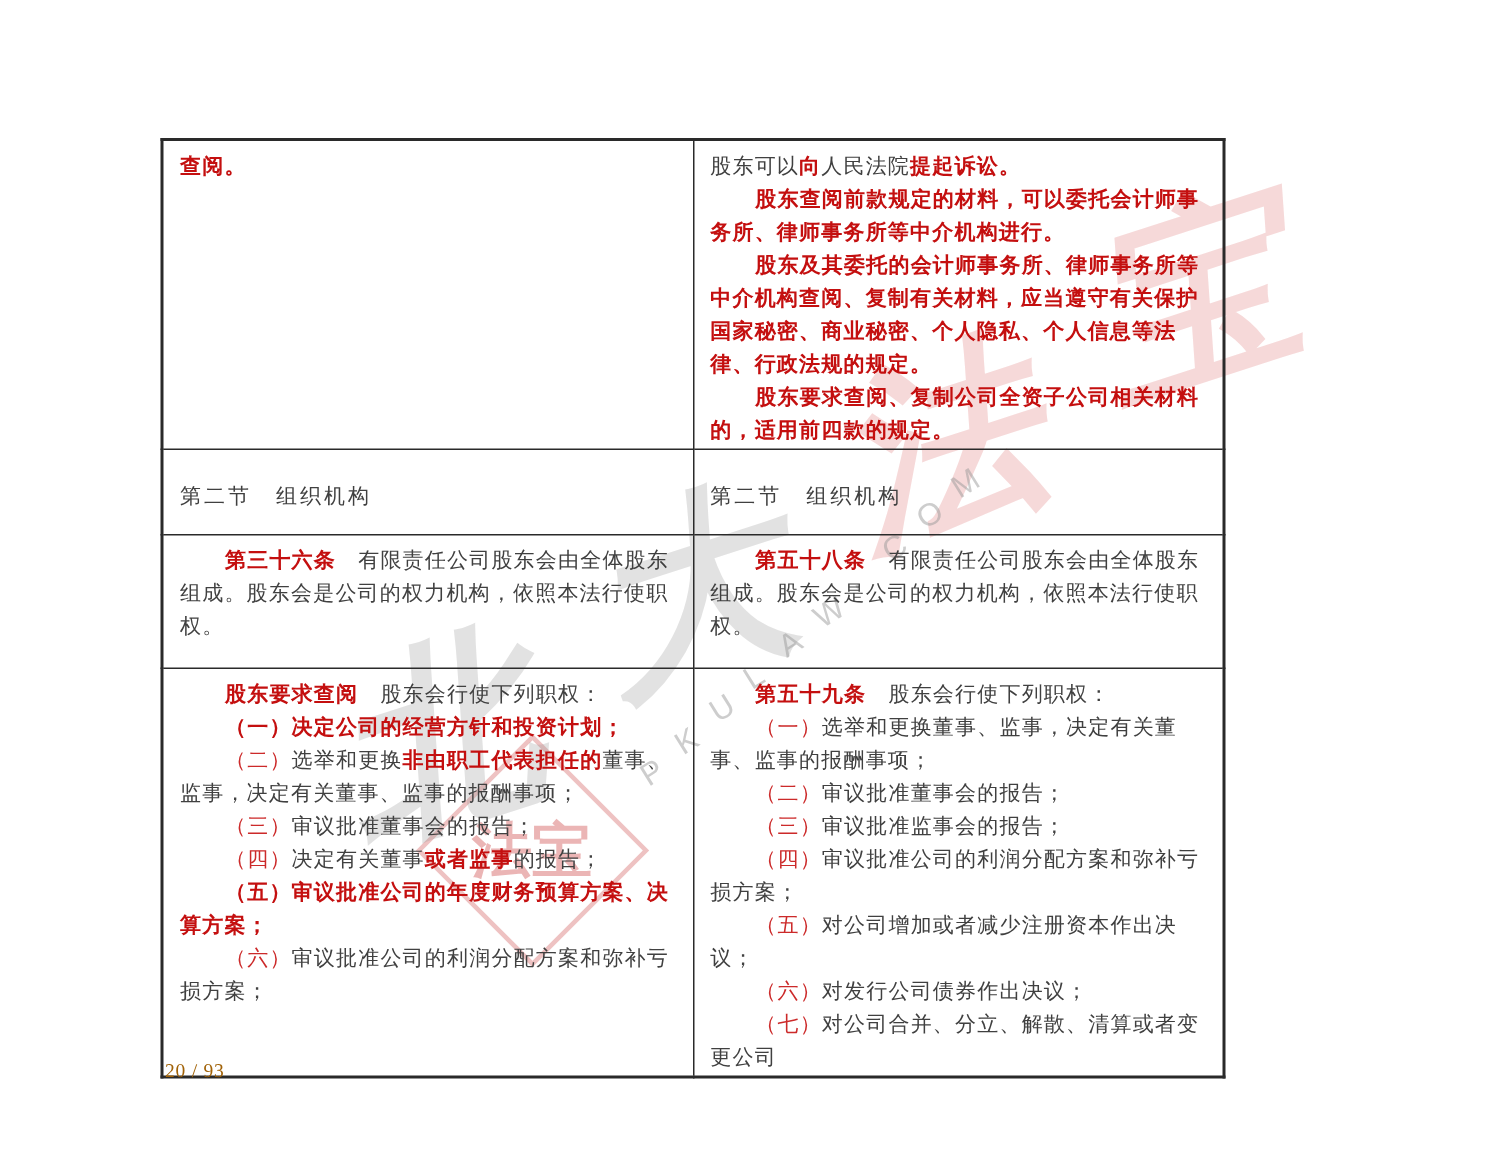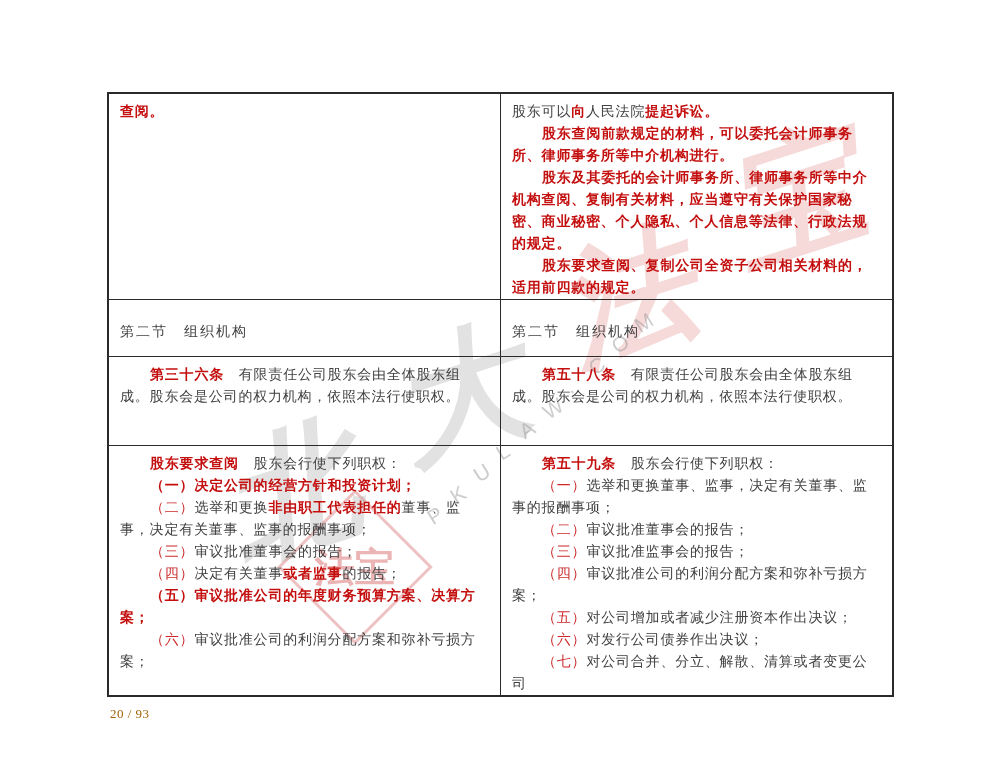--- a/index.html
+++ b/index.html
@@ -6,21 +6,21 @@
   .page{
     position:relative;
     width:1000px;height:772px;
     background:#ffffff;
     overflow:hidden;
     font-family:"Liberation Serif","DejaVu Serif",serif;
   }
   
   .doc-table{
     position:absolute;left:107px;top:92px;
-    width:787px;
+    width:710px;
     border-collapse:collapse;
     table-layout:fixed;
     border:2px solid #2a2a2a;
     background:transparent;
     z-index:2;
   }
   .doc-table td{
     border:1px solid #2a2a2a;
     vertical-align:top;
     padding:7px 11px 0 11px;

